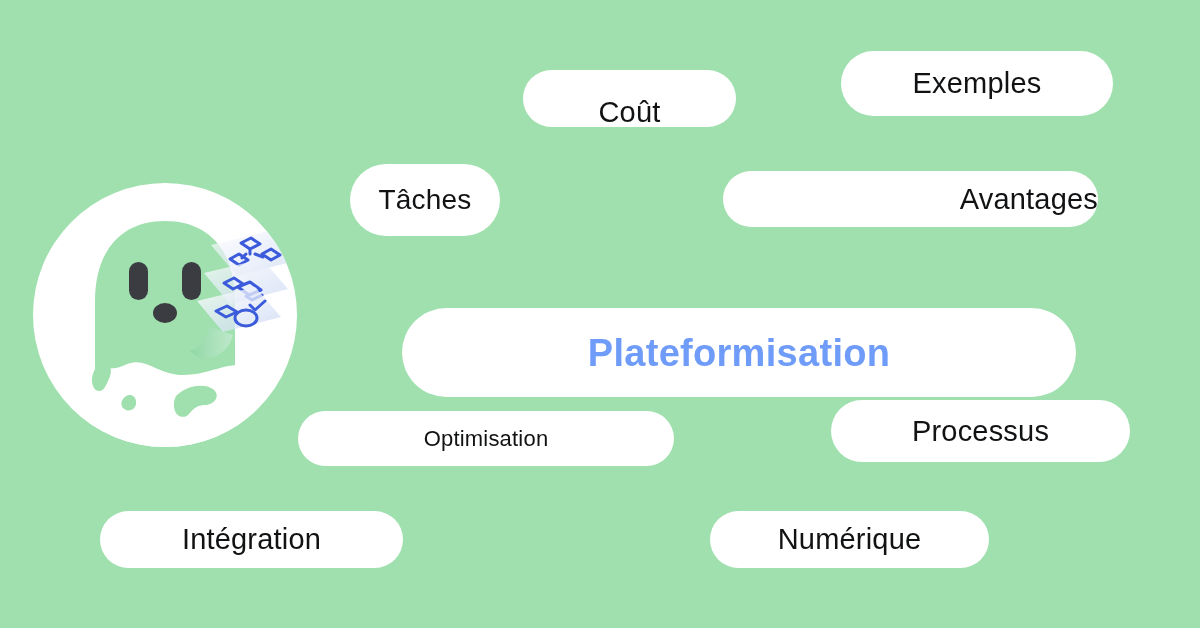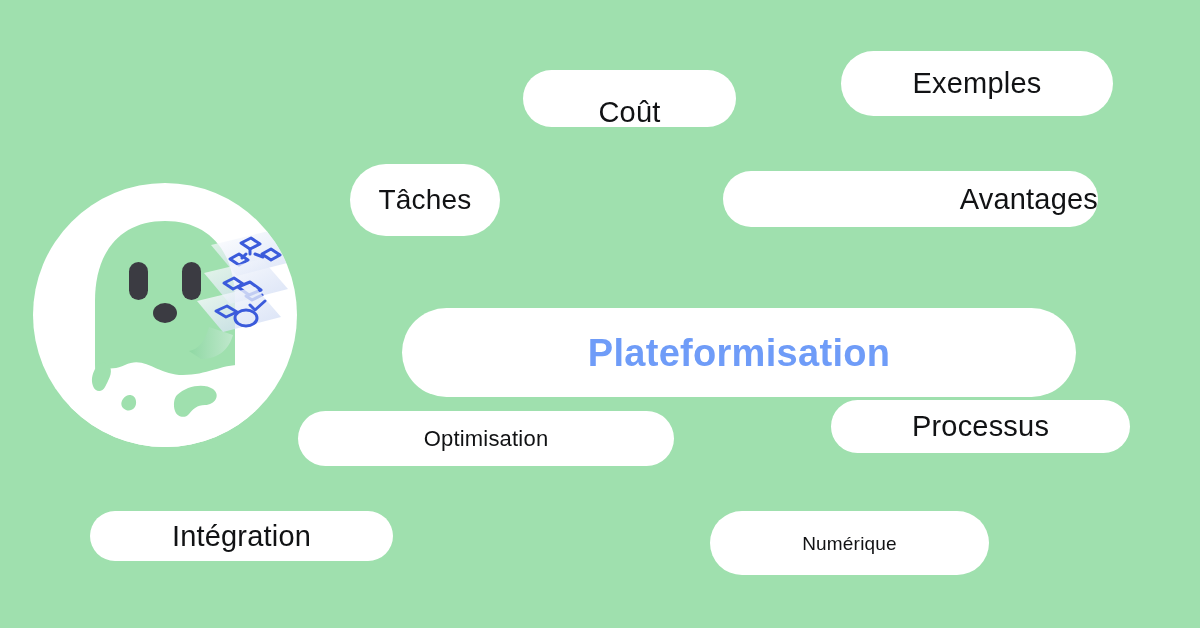--- a/index.html
+++ b/index.html
@@ -37,23 +37,23 @@
     line-height: 1;
   }
 
   
   .p-definition  { left: 97px;  top: 79px;  width: 303px; height: 57px;  font-size: 29px; }
   .p-cout        { left: 523px; top: 70px;  width: 213px; height: 57px;  font-size: 29px; align-items: flex-end; }
   .p-exemples    { left: 841px; top: 51px;  width: 272px; height: 65px;  font-size: 29px; }
   .p-taches      { left: 350px; top: 164px; width: 150px; height: 72px;  font-size: 28px; }
   .p-avantages   { left: 723px; top: 171px; width: 375px; height: 56px;  font-size: 29px; justify-content: flex-end; }
   .p-optimisation{ left: 298px; top: 411px; width: 376px; height: 55px;  font-size: 22px; }
-  .p-processus   { left: 831px; top: 400px; width: 299px; height: 53px;  font-size: 29px; }
-  .p-integration { left: 90px;  top: 511px; width: 303px; height: 50px;  font-size: 29px; }
-  .p-numerique   { left: 710px; top: 511px; width: 279px; height: 64px;  font-size: 19px; }
+  .p-processus   { left: 831px; top: 400px; width: 299px; height: 62px;  font-size: 29px; }
+  .p-integration { left: 100px;  top: 511px; width: 303px; height: 57px;  font-size: 29px; }
+  .p-numerique   { left: 710px; top: 511px; width: 279px; height: 57px;  font-size: 29px; }
 
   
   .p-center {
     left: 402px;
     top: 272px;
     width: 674px;
     height: 89px;
     border-radius: 46px;
     margin-top: 36px;
   }

